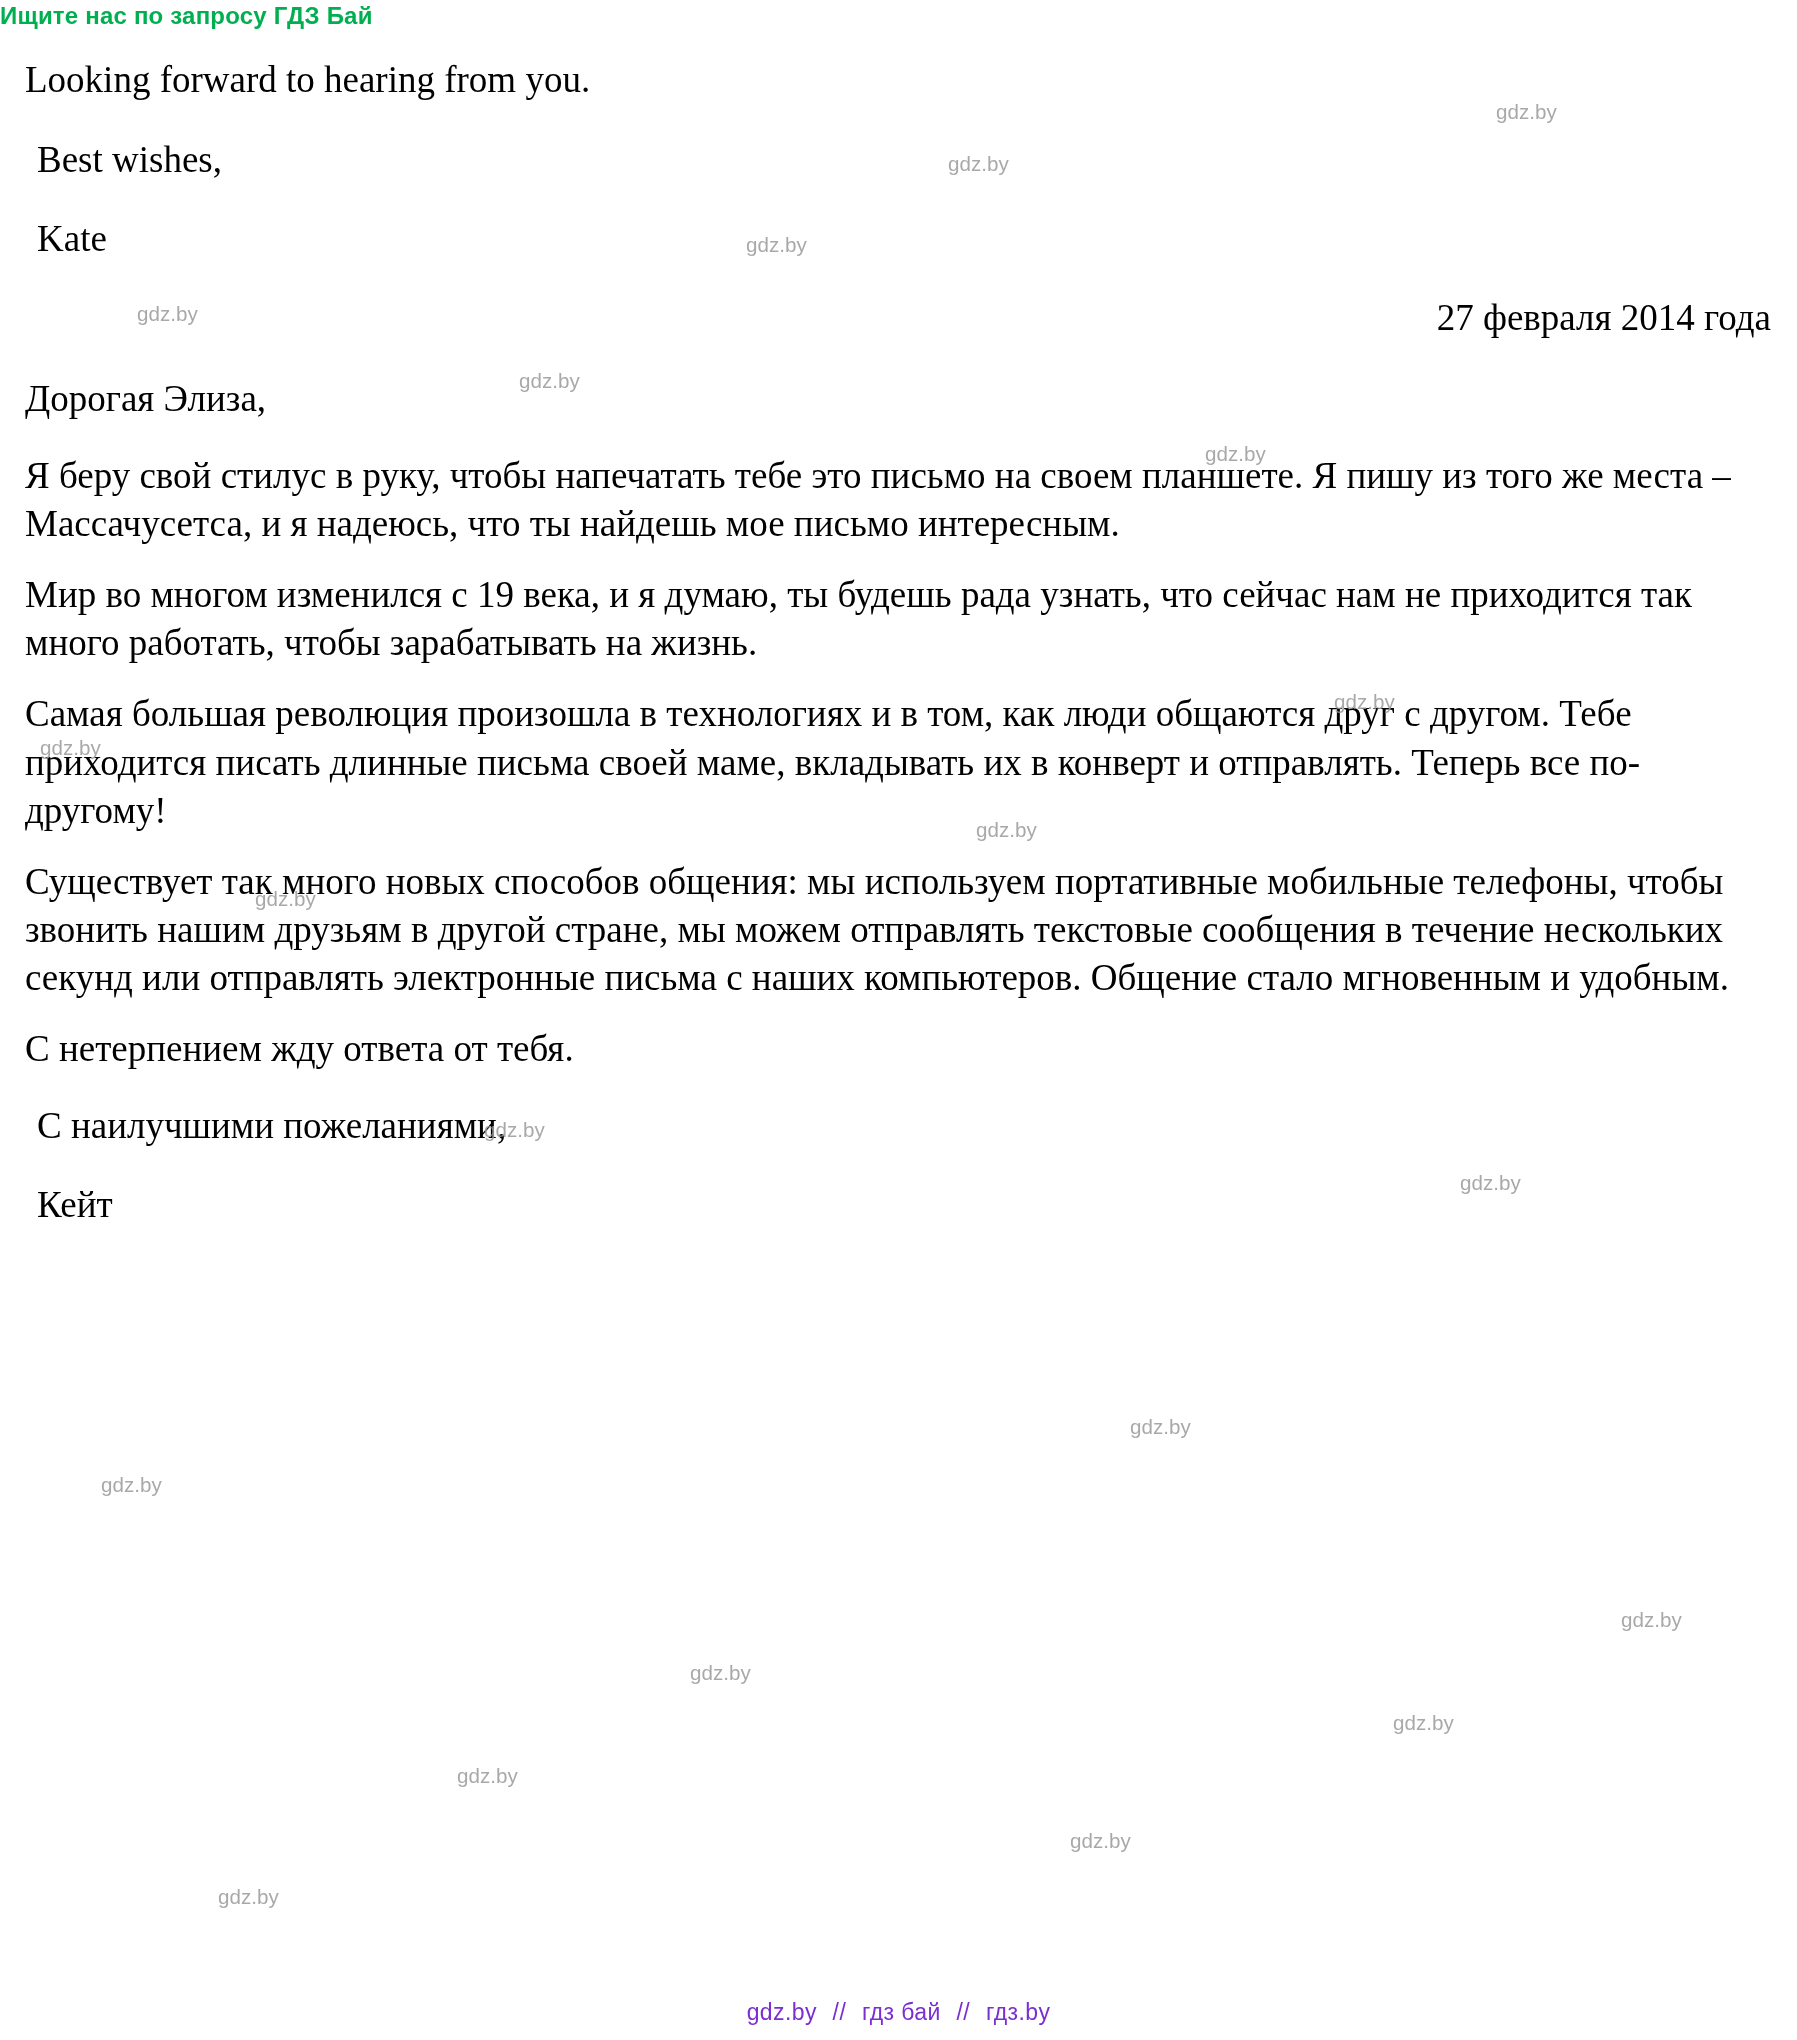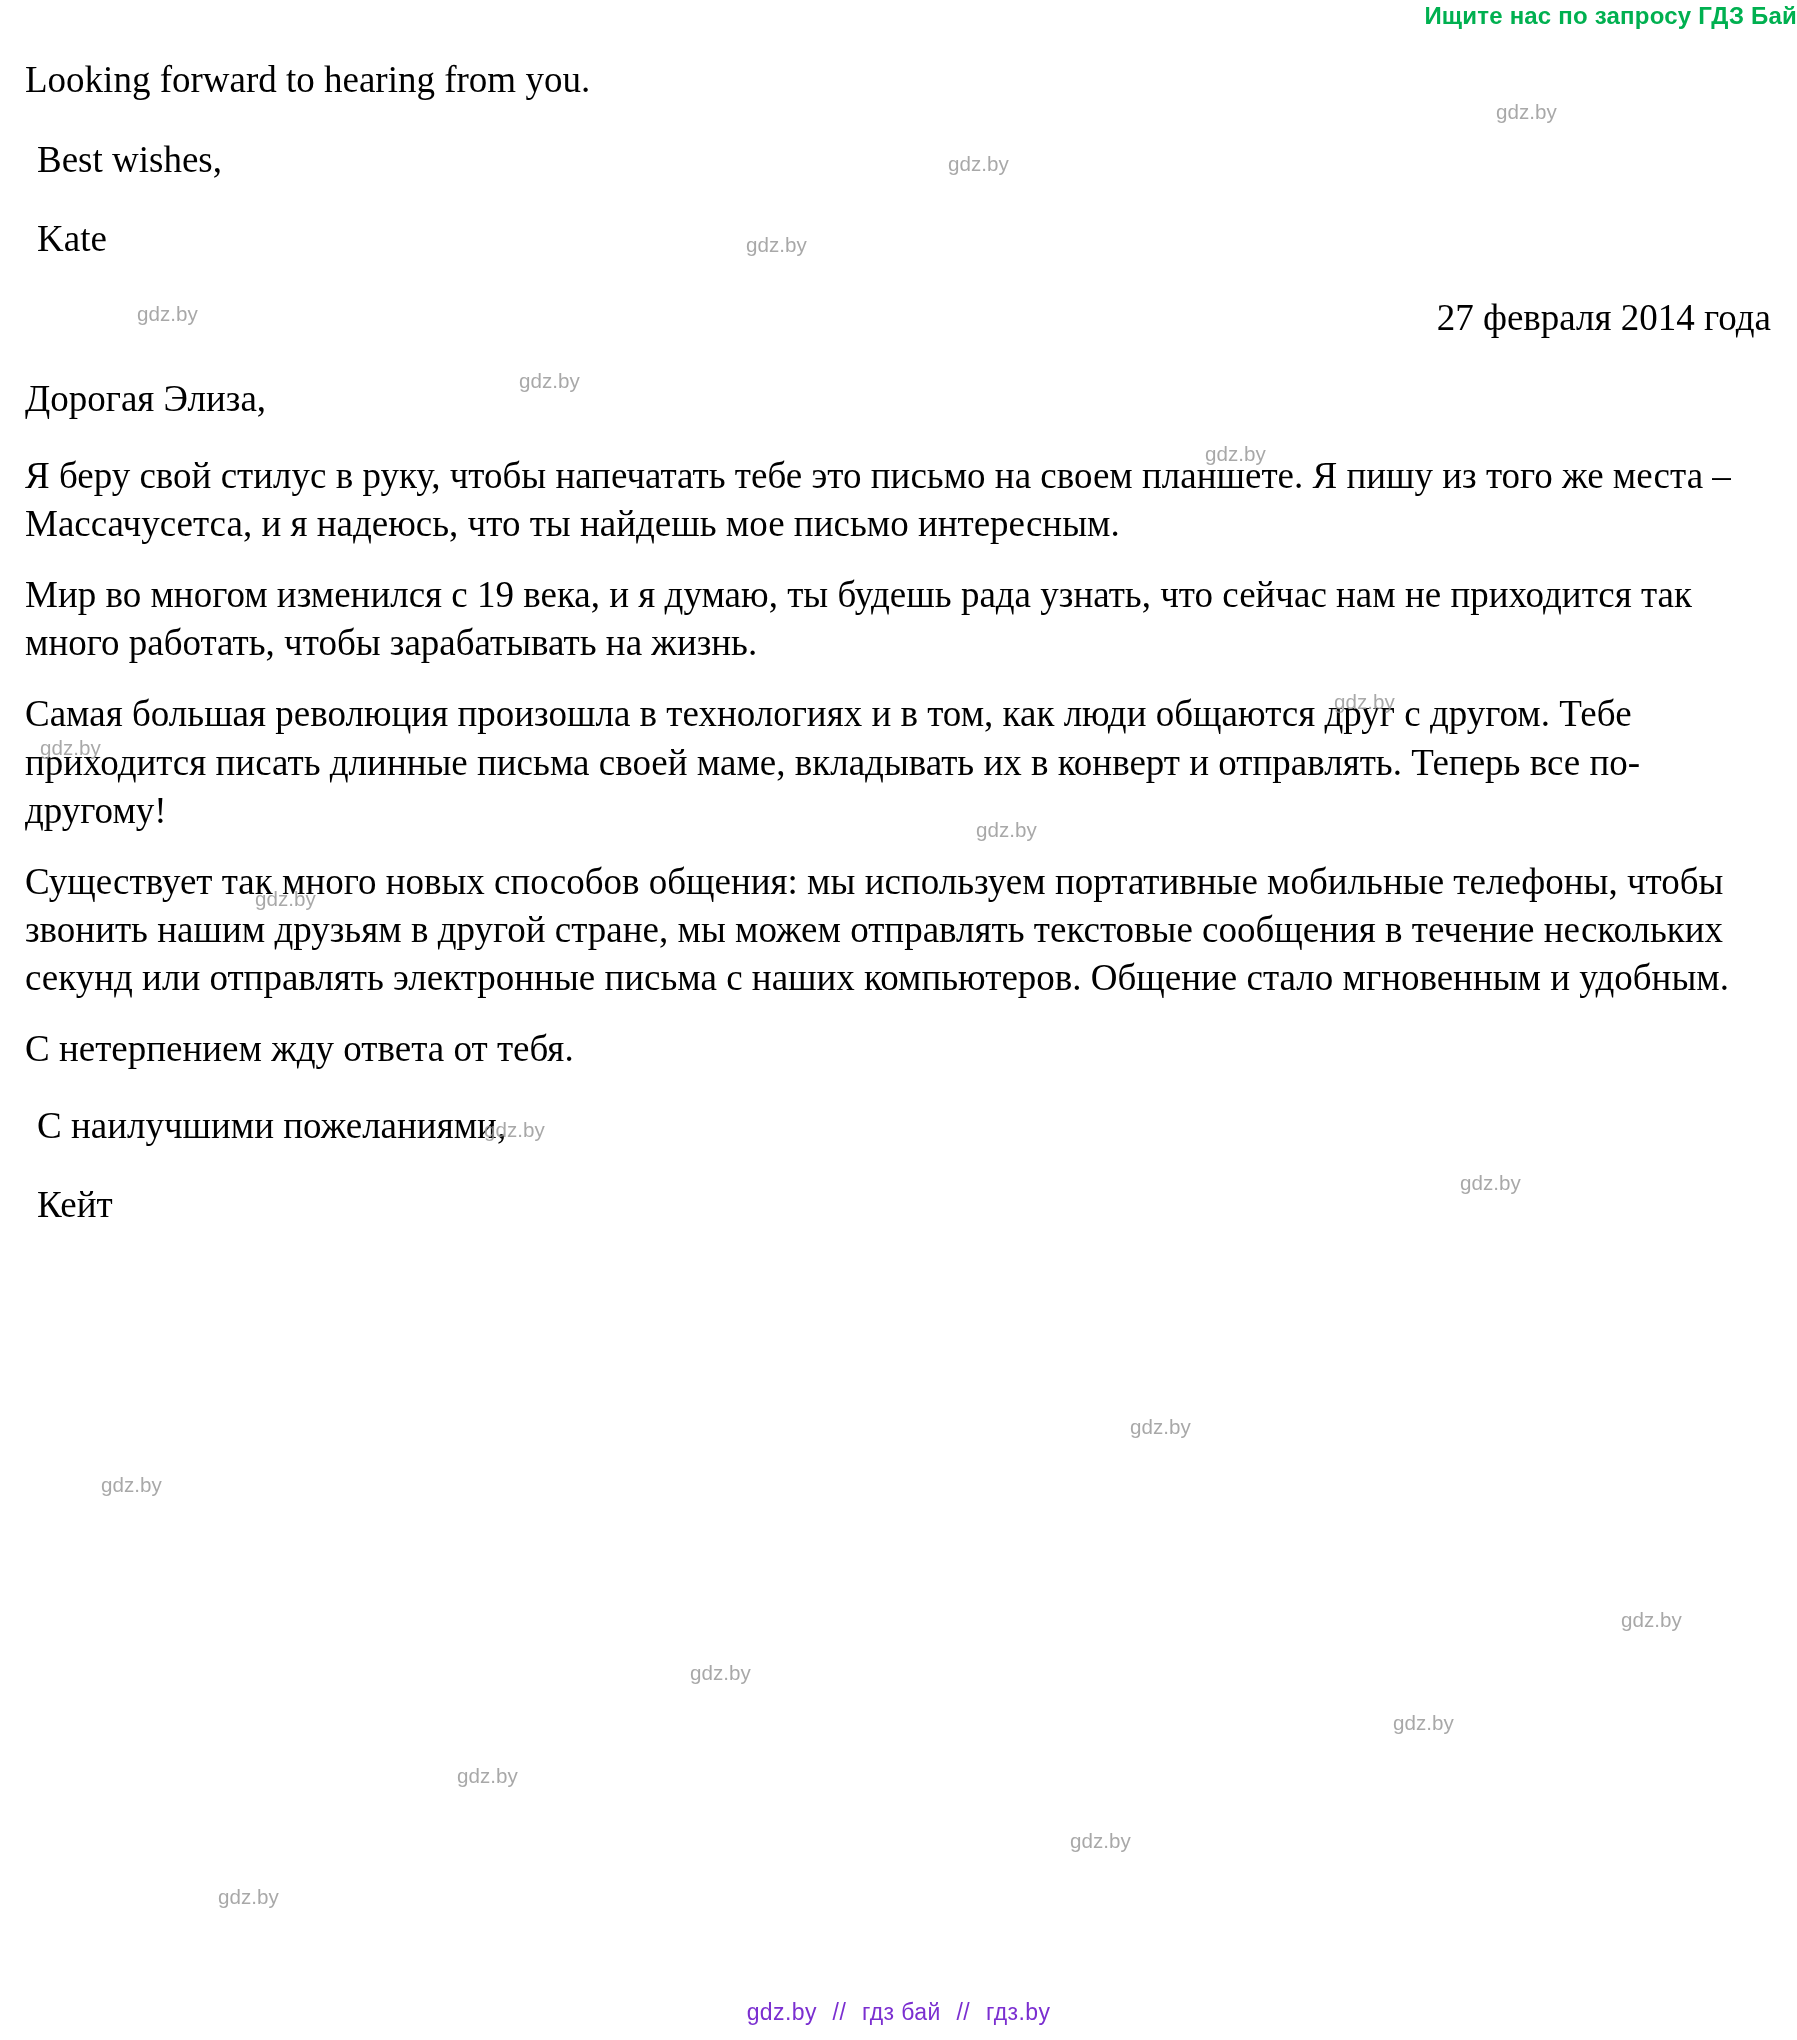--- a/index.html
+++ b/index.html
@@ -21,21 +21,21 @@
     width: 1797px;
     height: 2040px;
     box-sizing: border-box;
   }
 
   .top-banner {
     position: absolute;
     top: 1.8px;
     left: 0;
     width: 1797px;
-    text-align: right;
+    text-align: left;
     font-family: "Liberation Sans", sans-serif;
     font-weight: bold;
     font-size: 24px;
     color: #00b050;
     letter-spacing: 0.2px;
   }
 
   .content {
     position: absolute;
     left: 25px;

